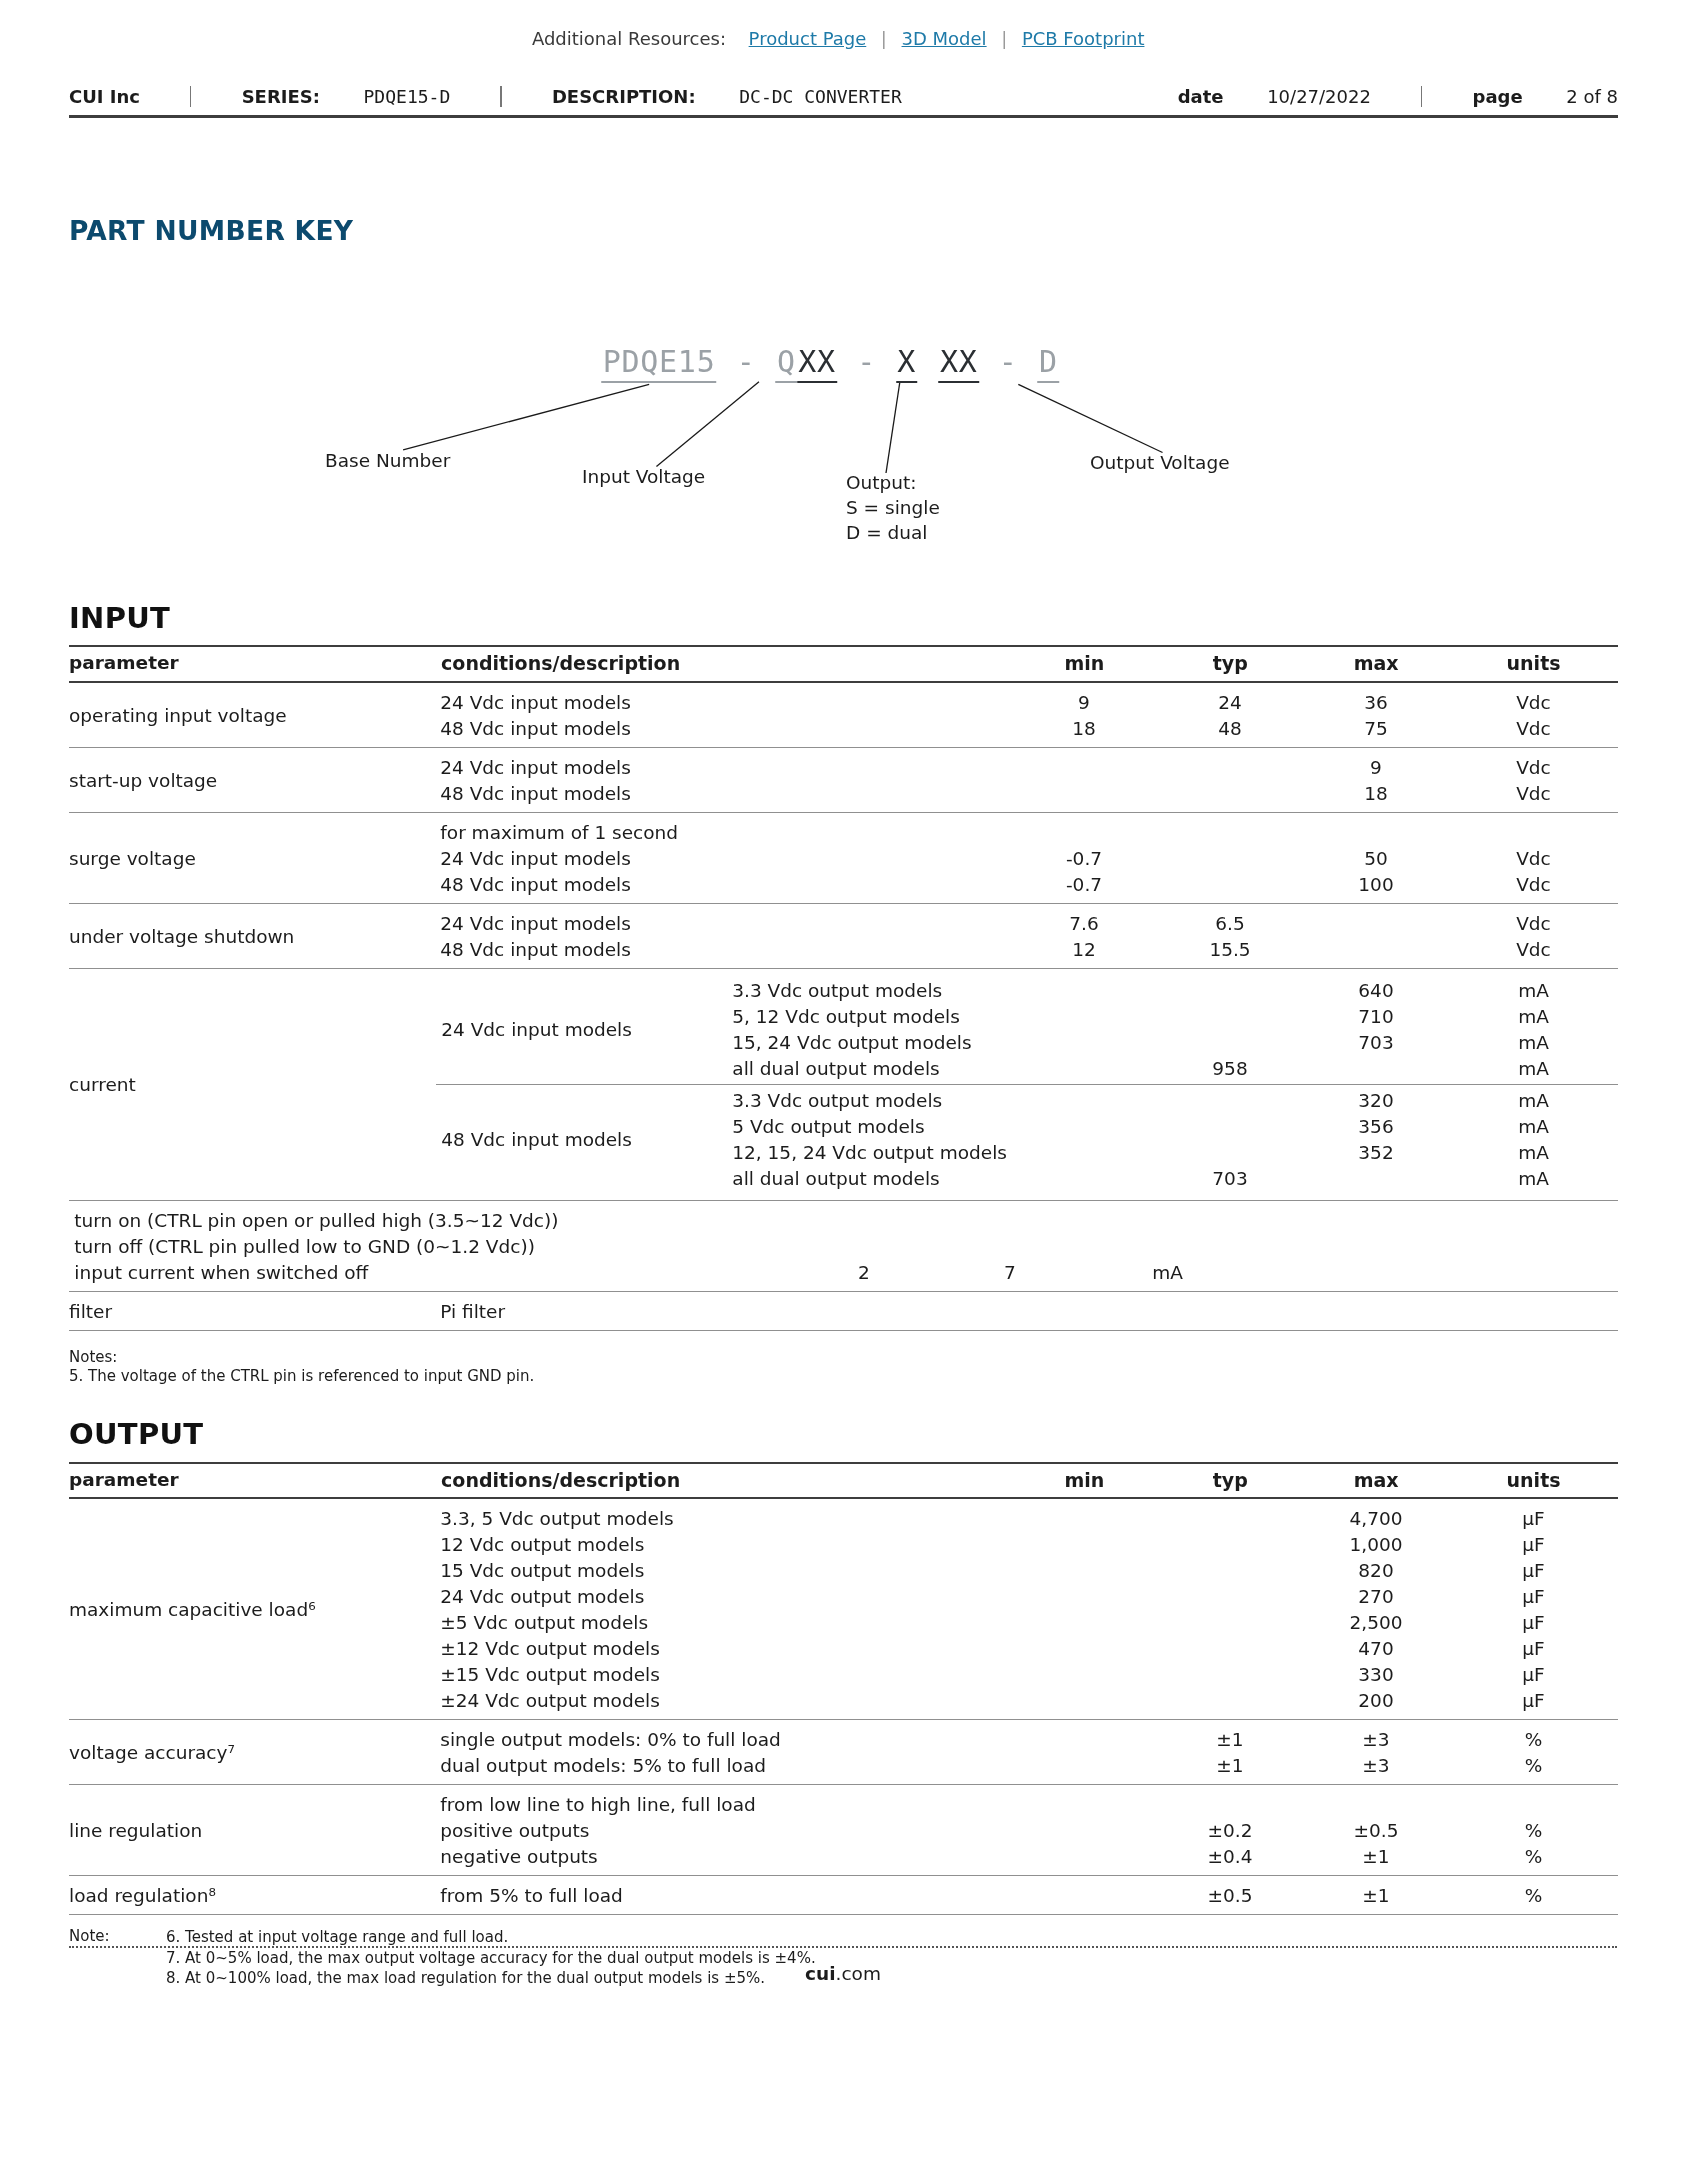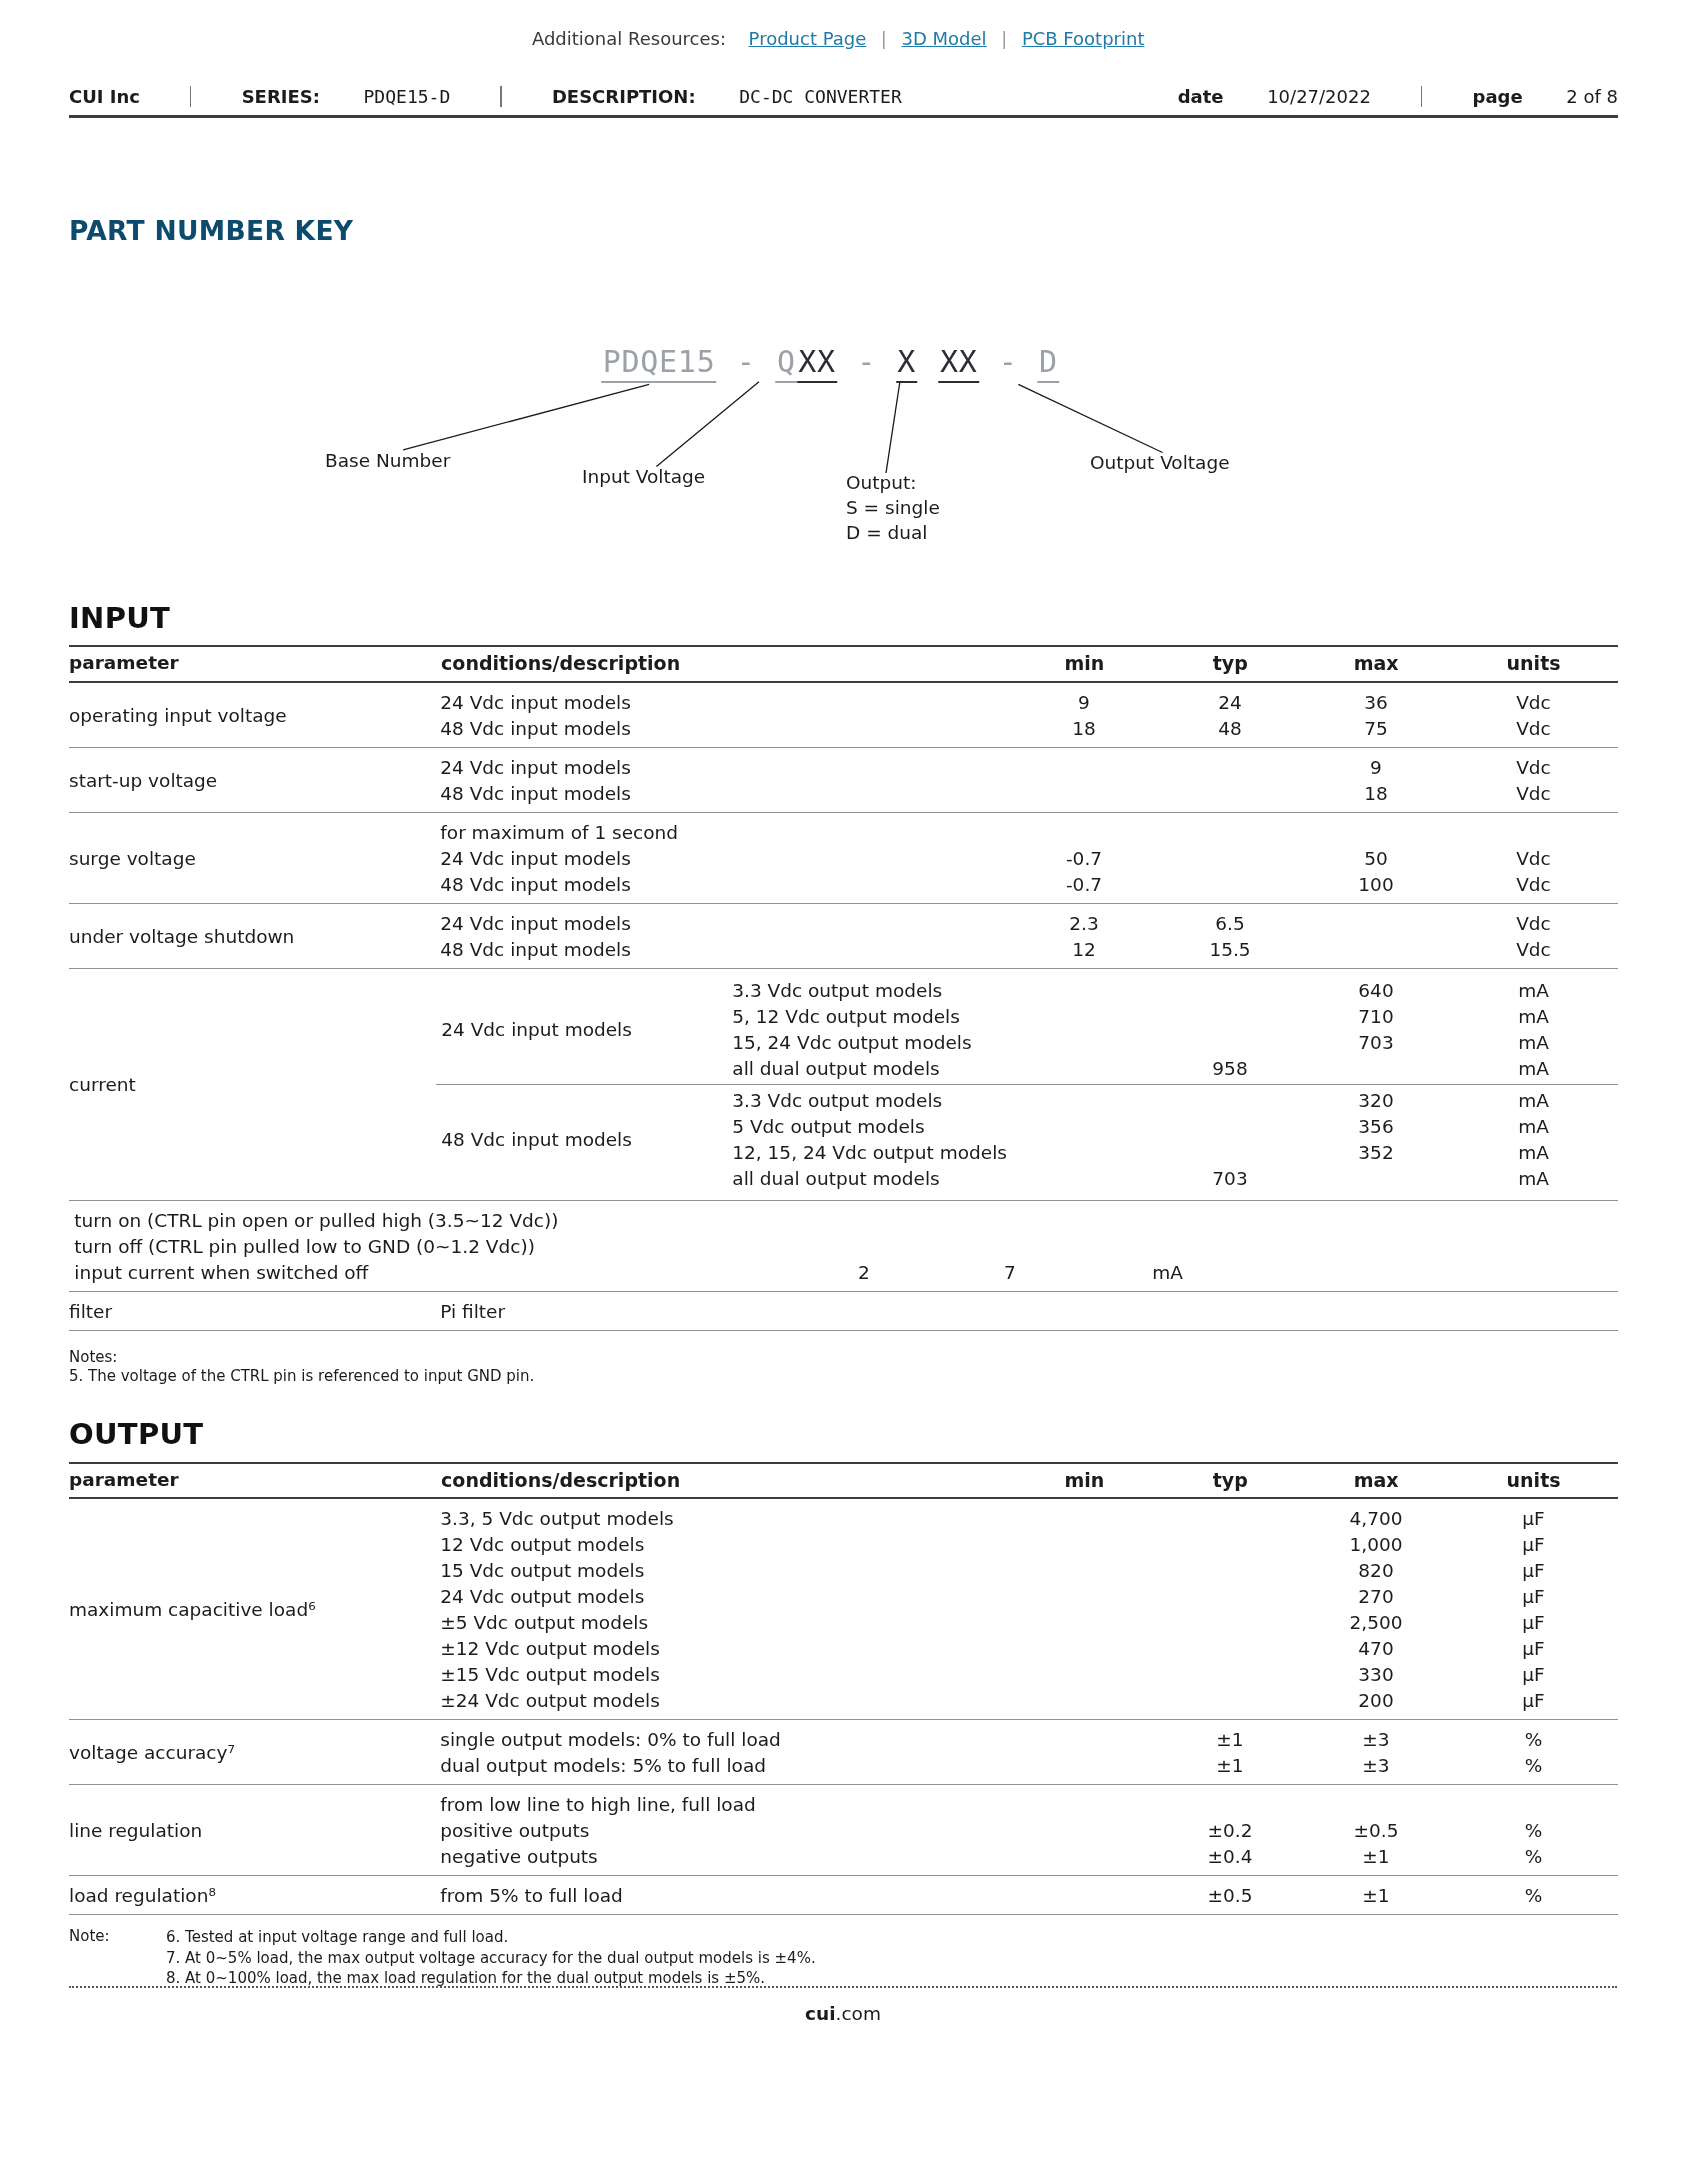--- a/index.html
+++ b/index.html
@@ -69,21 +69,21 @@
   .t-subbody { flex:1; display:flex; flex-direction:column; }
 
   
   .notes { display:flex; font-size:15px; color:#1c1c1c; }
   .notes-input { margin-top:17px;flex-direction:column; }
   .notes-output { margin-top:12px; }
   .notes-label { width:97px; }
   .notes-body div { line-height:20.5px; }
 
   
-  .footer { position:absolute; top:1958px; left:69px; width:1548px; }
+  .footer { position:absolute; top:1918px; left:69px; width:1548px; }
   .footer-rule { border-top:2px dotted #555; height:0; }
   .footer-site { margin-top:14.6px; text-align:center; font-size:18.5px; }
   .footer-site .site-bold { font-weight:bold; }
 </style>
 </head>
 <body>
 
 <div class="page">
 
   <div class="top-resources">
@@ -202,21 +202,21 @@
             <div class="t-num">100</div>
             <div class="t-units">Vdc</div>
           </div>
         </div>
       </div>
       <div class="t-group">
         <div class="t-param">under voltage shutdown</div>
         <div class="t-body">
           <div class="t-line">
             <div class="t-cond">24 Vdc input models</div>
-            <div class="t-num">2.3</div>
+            <div class="t-num">7.6</div>
             <div class="t-num">6.5</div>
             <div class="t-num"></div>
             <div class="t-units">Vdc</div>
           </div>
           <div class="t-line">
             <div class="t-cond">48 Vdc input models</div>
             <div class="t-num">12</div>
             <div class="t-num">15.5</div>
             <div class="t-num"></div>
             <div class="t-units">Vdc</div>

